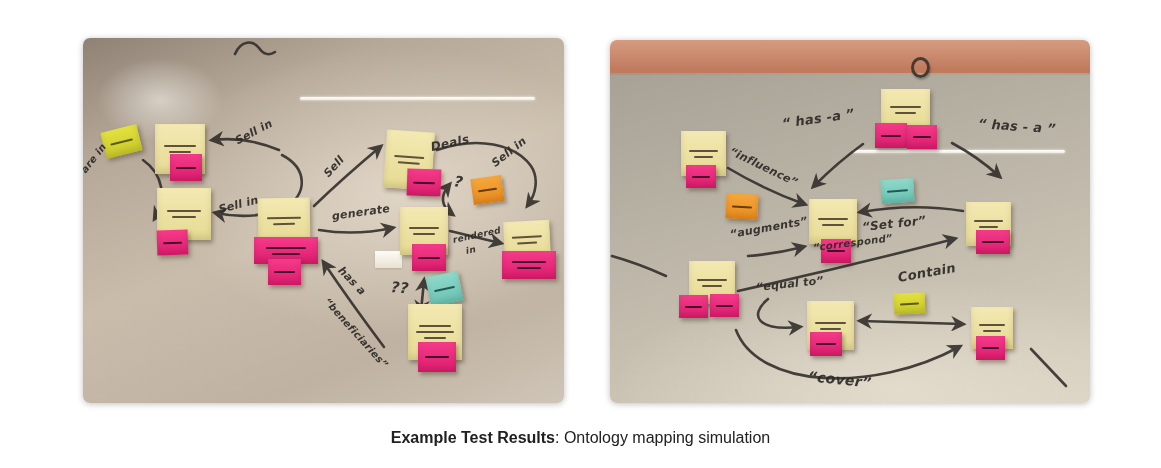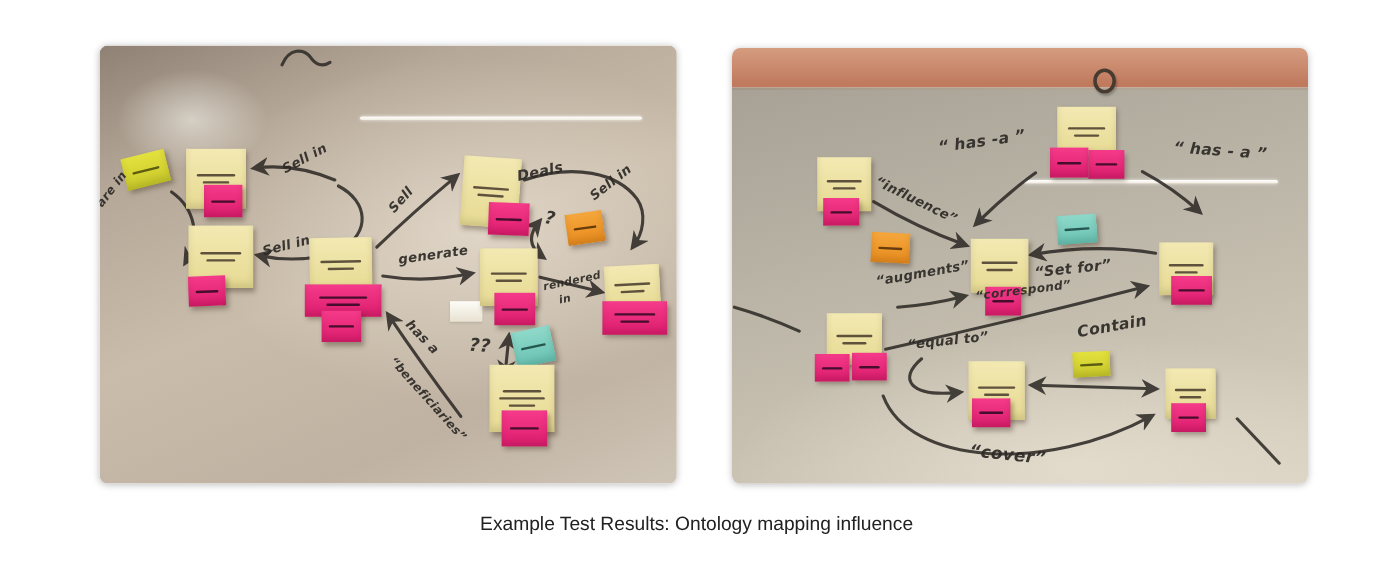--- a/index.html
+++ b/index.html
@@ -38,21 +38,21 @@
         font-style:italic;font-weight:700;white-space:nowrap;transform-origin:left center;
         opacity:0.92;letter-spacing:0.3px;}
   .wline{position:absolute;background:linear-gradient(180deg,#ffffff,#f2ecdf);
          border-radius:2px;box-shadow:0 0 3px rgba(255,255,255,0.8);}
   .wpatch{position:absolute;background:linear-gradient(180deg,#fdfcf8,#e9e2d2);
           box-shadow:0 1px 2px rgba(0,0,0,0.12);}
   .hook{position:absolute;border:3px solid #473b31;border-radius:50%;
         box-shadow:1px 2px 2px rgba(0,0,0,0.25);}
   .caption{position:absolute;width:100%;text-align:center;color:#212121;
            font-size:16px;line-height:20px;font-family:"Liberation Sans",sans-serif;}
-  .caption b{font-weight:400;}
+  .caption b{font-weight:700;}
 </style>
 </head>
 <body>
 
 <div id="page">
   <div class="photo photo-left" id="photo-0" style="left: 83px; top: 38px; width: 481px; height: 365px;">
       <div class="wline" style="left: 217px; top: 59px; width: 235px; height: 3px;"></div>
       <div class="wpatch" style="left: 292px; top: 213px; width: 27px; height: 17px;"></div>
       <svg class="overlay" width="481" height="365">
         <defs>
@@ -241,14 +241,14 @@
       <div class="hand" style="left: 172px; top: 76px; font-size: 13px; transform: rotate(-8deg);">“ has -a ”</div>
       <div class="hand" style="left: 368px; top: 76px; font-size: 13px; transform: rotate(4deg);">“ has - a ”</div>
       <div class="hand" style="left: 120px; top: 104px; font-size: 11px; transform: rotate(26deg);">“influence”</div>
       <div class="hand" style="left: 120px; top: 188px; font-size: 11px; transform: rotate(-10deg);">“augments”</div>
       <div class="hand" style="left: 252px; top: 180px; font-size: 12px; transform: rotate(-6deg);">“Set for”</div>
       <div class="hand" style="left: 203px; top: 202px; font-size: 10px; transform: rotate(-7deg);">“correspond”</div>
       <div class="hand" style="left: 146px; top: 241px; font-size: 11px; transform: rotate(-6deg);">“equal to”</div>
       <div class="hand" style="left: 288px; top: 230px; font-size: 13px; transform: rotate(-10deg);">Contain</div>
       <div class="hand" style="left: 198px; top: 328px; font-size: 14px; transform: rotate(6deg);">“cover”</div>
     </div>
-  <div class="caption" style="top:428px"><b>Example Test Results</b><span>: Ontology mapping influence</span></div>
+  <div class="caption" style="top:428px"><b>Example Test Results</b><span>: Ontology mapping simulation</span></div>
 </div>
 
 </body></html>

